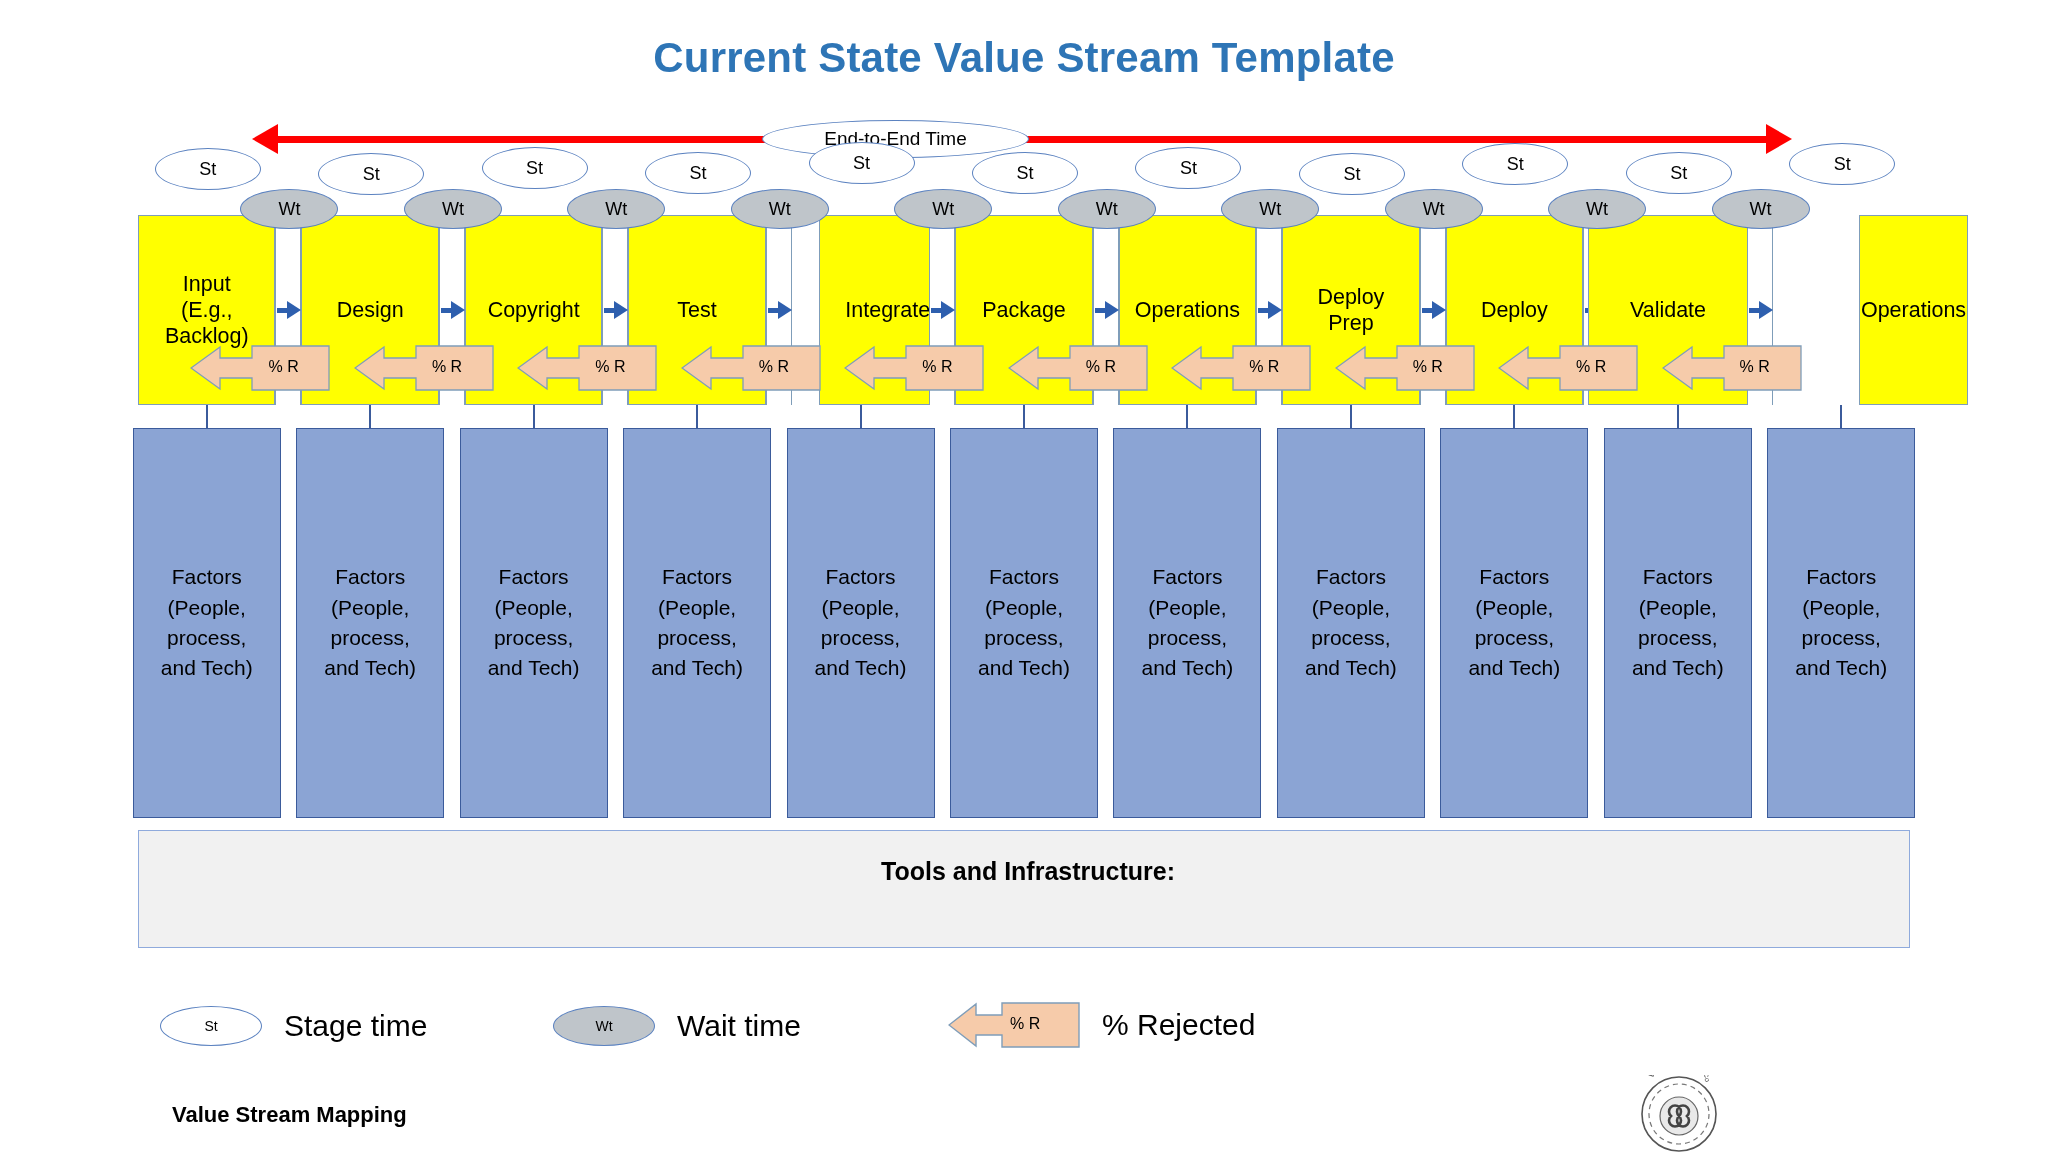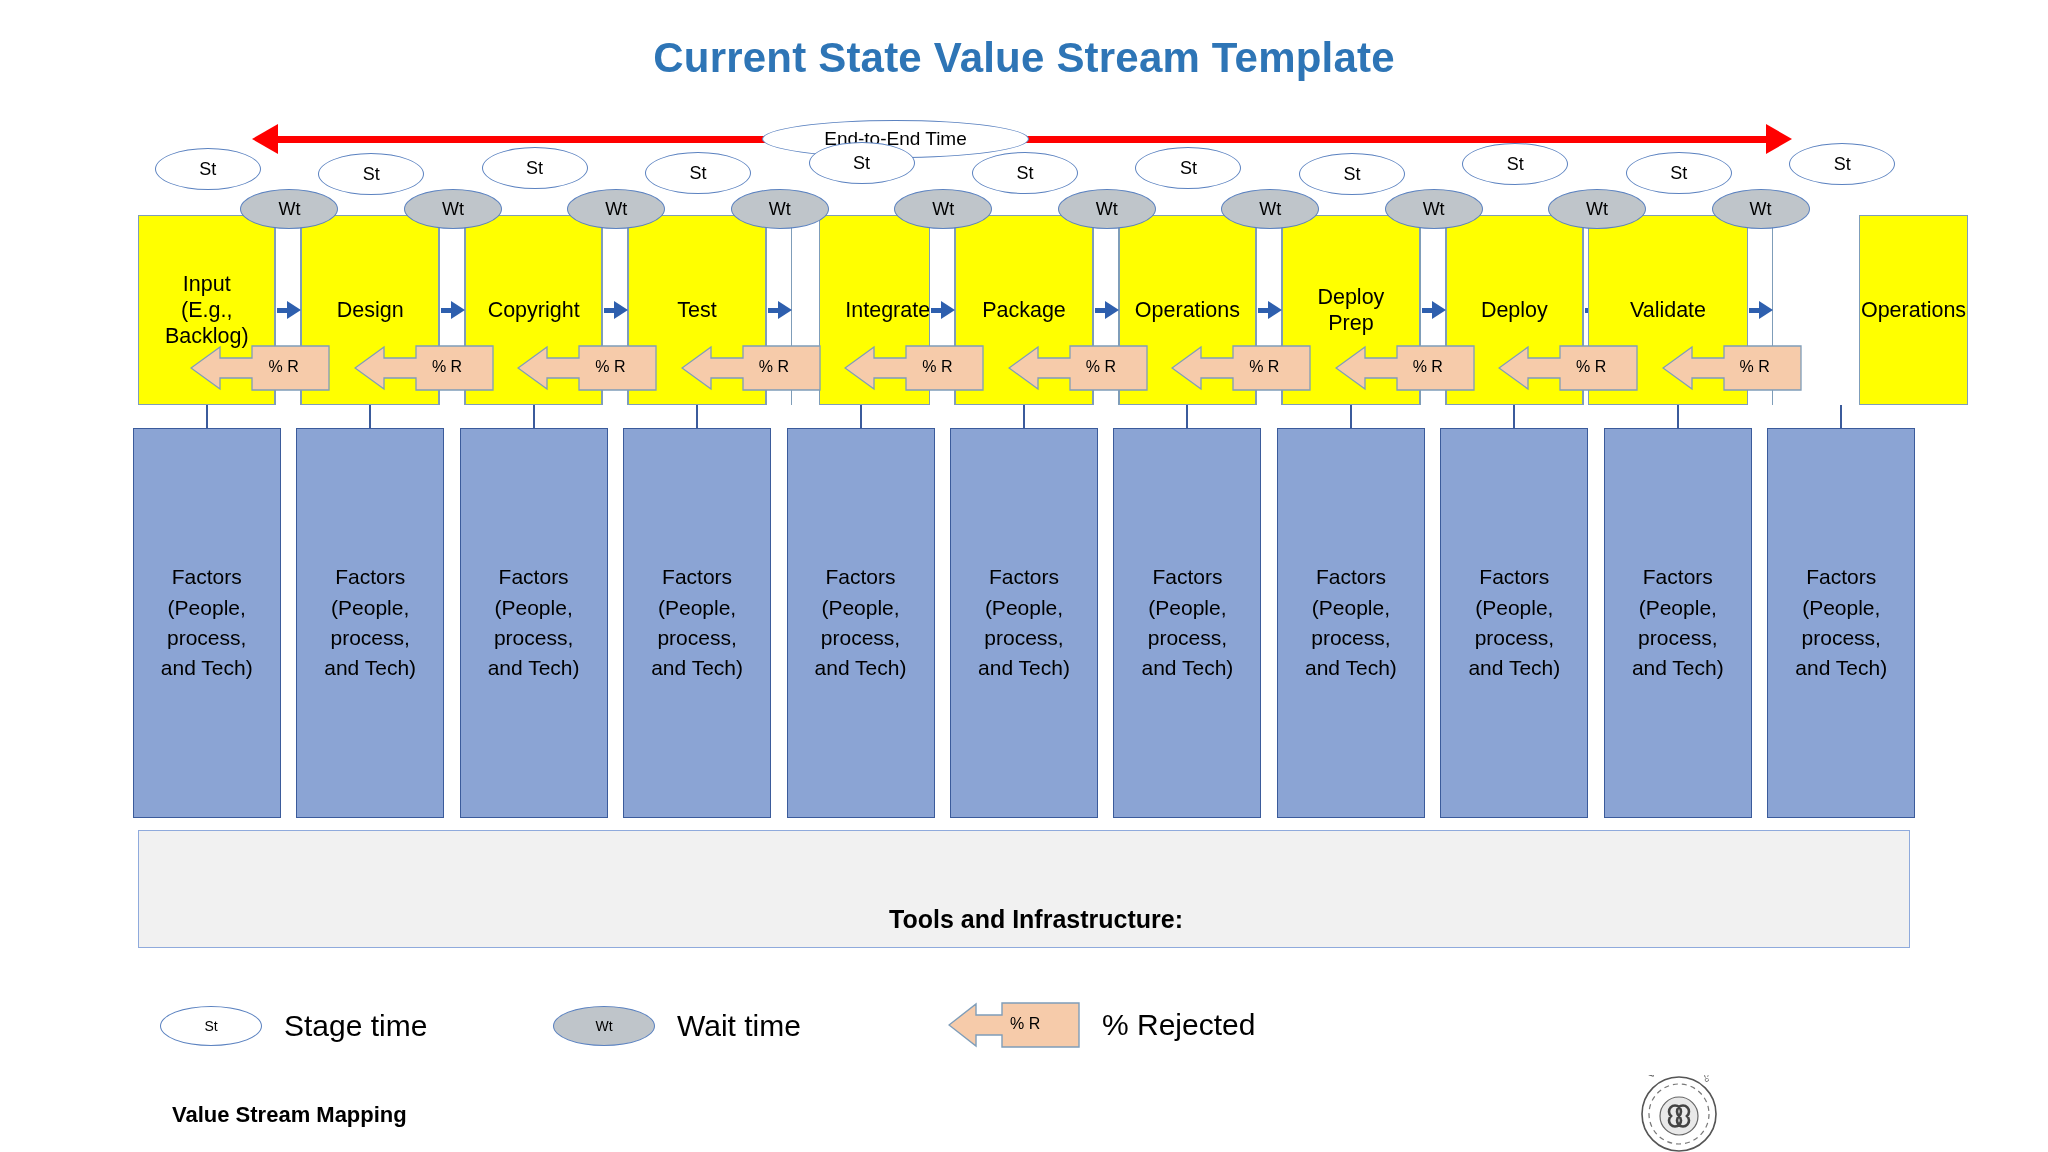--- a/index.html
+++ b/index.html
@@ -65,22 +65,22 @@
     font-size:21px;line-height:1.45;color:#000;padding:0 4px;
   }
   .connector{position:absolute;width:2px;background:#3B5B9B;top:405px;height:23px;}
 
   
   #tools-bar{
     position:absolute;left:138px;top:830px;width:1772px;height:118px;
     background:#F1F1F1;border:1.4px solid #8FAADC;box-sizing:border-box;
   }
   #tools-label{
-    position:absolute;left:12px;top:26px;width:100%;text-align:center;
-    font-size:25px;font-weight:bold;color:#000;margin-top:48px;
+    position:absolute;left:4px;top:26px;width:100%;text-align:center;
+    font-size:25px;font-weight:bold;color:#000;
   }
 
   
   #legend{position:absolute;left:0;top:1000px;width:2048px;height:60px;}
   .legend-item{position:absolute;display:flex;align-items:center;}
   .legend-text{font-size:30px;color:#000;margin-left:22px;}
   .lg-st{width:100px;height:38px;background:#fff;border:1.5px solid #5B82C0;
          border-radius:50%;display:flex;align-items:center;justify-content:center;
          font-size:14px;}
   .lg-wt{width:100px;height:38px;background:#BFC5CA;border:1.5px solid #5B82C0;

